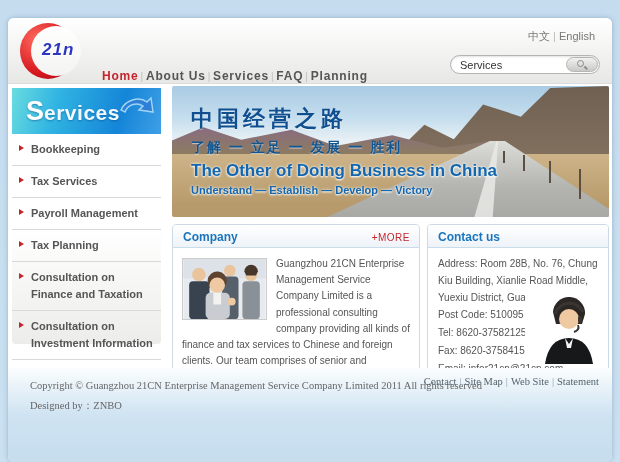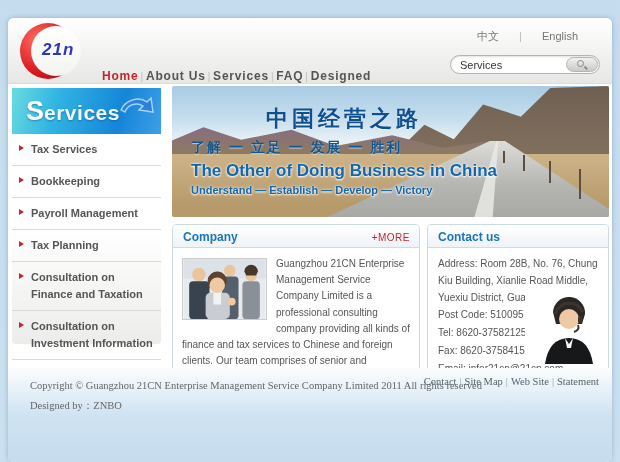--- a/index.html
+++ b/index.html
@@ -23,21 +23,21 @@
     border-bottom:1px solid #dcdcda;
   }
   .logo { position:absolute; left:10px; top:2px; width:80px; height:62px; }
   .crescent { position:absolute; left:2px; top:3px; width:56px; height:56px; border-radius:50%;
     background:radial-gradient(circle at 30% 30%, #ff6a5e, #d6161e 60%, #9d0d14); }
   .crescent::after { content:""; position:absolute; left:11px; top:3px; width:50px; height:50px;
     border-radius:50%; background:linear-gradient(#ffffff,#f3f3f1); }
   .logo-text { position:absolute; left:24px; top:20px; color:#2b35c0; font-size:17px;
     font-weight:bold; font-style:italic; letter-spacing:1px; text-shadow:0 1px 0 #fff; z-index:2; }
   .lang { position:absolute; right:14px; top:11px; font-size:11px; color:#777; }
-  .lang a { color:#777; text-decoration:none; margin:0 20px; }
+  .lang a { color:#777; text-decoration:none; margin:0 3px; }
   .lang .sep { color:#bbb; }
   .nav { position:absolute; left:94px; top:51px; font-size:12px; font-weight:bold; color:#555;
     letter-spacing:0.8px; white-space:nowrap; }
   .nav a { color:#555; text-decoration:none; margin:0 0; }
   .nav a.active { color:#c4262d; }
   .nav .sep { color:#c0c0c0; font-weight:normal; margin:0 2px; font-size:10px; }
   .searchbox { position:absolute; right:12px; top:37px; width:150px; height:19px;
     border:1px solid #b3b3b3; border-radius:10px; background:#fff; box-shadow:inset 0 1px 2px rgba(0,0,0,.12); }
   .searchbox input { position:absolute; left:9px; top:2px; width:102px; height:14px; border:none;
     outline:none; font-size:11px; color:#333; font-family:"Liberation Sans",sans-serif; background:transparent; }
@@ -72,21 +72,21 @@
   .field { position:absolute; left:0; bottom:0; width:100%; height:48%;
     background:linear-gradient(#cdb488,#b79a6c 80%); }
   .road { position:absolute; left:30%; bottom:0; width:70%; height:58%;
     background:linear-gradient(#dcdcd8 0%,#b4b4b0 60%,#a8a8a4);
     clip-path:polygon(61% 0,66% 0,104% 100%,8% 100%); }
   .road-line { position:absolute; left:30%; bottom:0; width:70%; height:58%; background:#e9e9e6; opacity:.85;
     clip-path:polygon(63.2% 0,63.8% 0,62% 100%,56% 100%); }
   .fence { position:absolute; background:#5c4f42; width:2px; }
   .hero-text { position:absolute; left:19px; top:18px; z-index:5; }
   .hero-cn1 { font-size:22px; font-weight:bold; color:#0f4f90; letter-spacing:4px;
-    font-family:"DejaVu Serif", serif; text-shadow:0 1px 1px rgba(255,255,255,.6);text-align:center; }
+    font-family:"DejaVu Serif", serif; text-shadow:0 1px 1px rgba(255,255,255,.6); }
   .hero-cn2 { margin-top:5px; font-size:14px; font-weight:bold; color:#115690; letter-spacing:2px;
     text-shadow:0 1px 1px rgba(255,255,255,.6); }
   .hero-en1 { margin-top:4px; font-size:17px; font-weight:bold; color:#1467ae;
     text-shadow:0 0 3px #fff,0 1px 2px #fff; }
   .hero-en2 { margin-top:3px; font-size:11px; font-weight:bold; color:#1467ae;
     text-shadow:0 0 3px #fff,0 1px 2px #fff; }
   
   .info-box { position:absolute; top:139px; height:181px; border:1px solid #ccdae6; border-radius:4px;
     background:#fff; overflow:hidden; }
   .box-company { left:164px; width:248px; }
@@ -118,21 +118,21 @@
     <div class="logo">
       <div class="crescent"></div>
       <div class="logo-text">21n</div>
     </div>
 
     <div class="lang">
       <a href="#">中文</a><span class="sep">|</span><a href="#">English</a>
     </div>
 
     <div class="nav">
-      <a href="#" class="active">Home</a><span class="sep">|</span><a href="#">About Us</a><span class="sep">|</span><a href="#">Services</a><span class="sep">|</span><a href="#">FAQ</a><span class="sep">|</span><a href="#">Designed</a>
+      <a href="#" class="active">Home</a><span class="sep">|</span><a href="#">About Us</a><span class="sep">|</span><a href="#">Services</a><span class="sep">|</span><a href="#">FAQ</a><span class="sep">|</span><a href="#">Planning</a>
     </div>
 
     <div class="searchbox">
       <input type="text" value="Services" style="">
       <div class="search-btn">
         <span class="mag"></span>
       </div>
     </div>
   </div>
 
@@ -141,22 +141,22 @@
     <div class="sidebar">
       <div class="side-banner">
         <div class="side-banner-inner">
           <span class="big-s">S</span><span class="title-rest">ervices</span>
         </div>
         <svg class="side-arrow" width="40" height="34" viewBox="0 0 40 34">
           <path d="M6 16 C10 6, 24 2, 32 8 L36 4 L38 18 L24 16 L28 12 C22 8, 13 10, 10 18 Z" fill="#2f7fd8" stroke="#9fd4f2" stroke-width="1.5"></path>
         </svg>
       </div>
       <ul class="side-menu">
+        <li><span class="bullet"></span><span>Bookkeeping</span></li>
         <li><span class="bullet"></span><span>Tax Services</span></li>
-        <li><span class="bullet"></span><span>Bookkeeping</span></li>
         <li><span class="bullet"></span><span>Payroll Management</span></li>
         <li><span class="bullet"></span><span>Tax Planning</span></li>
         <li><span class="bullet"></span><span>Consultation on Finance and Taxation</span></li>
         <li><span class="bullet"></span><span>Consultation on Investment Information</span></li>
         <li><span class="bullet"></span><span>Other Services</span></li>
       </ul>
     </div>
 
     <div class="hero">
       <div class="sky"></div>

